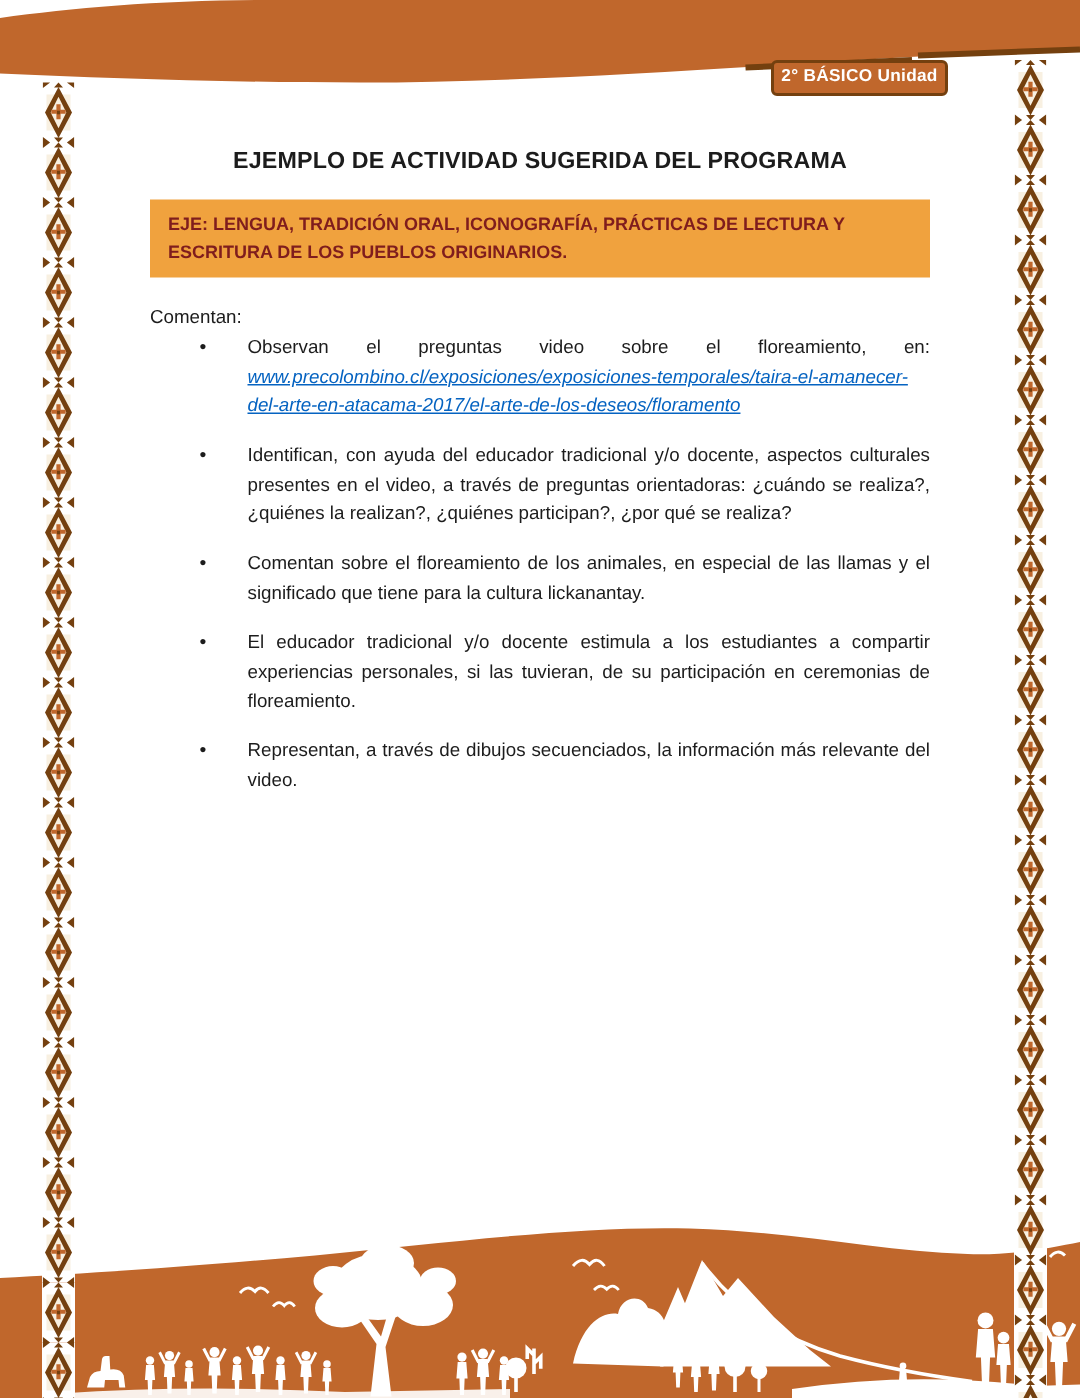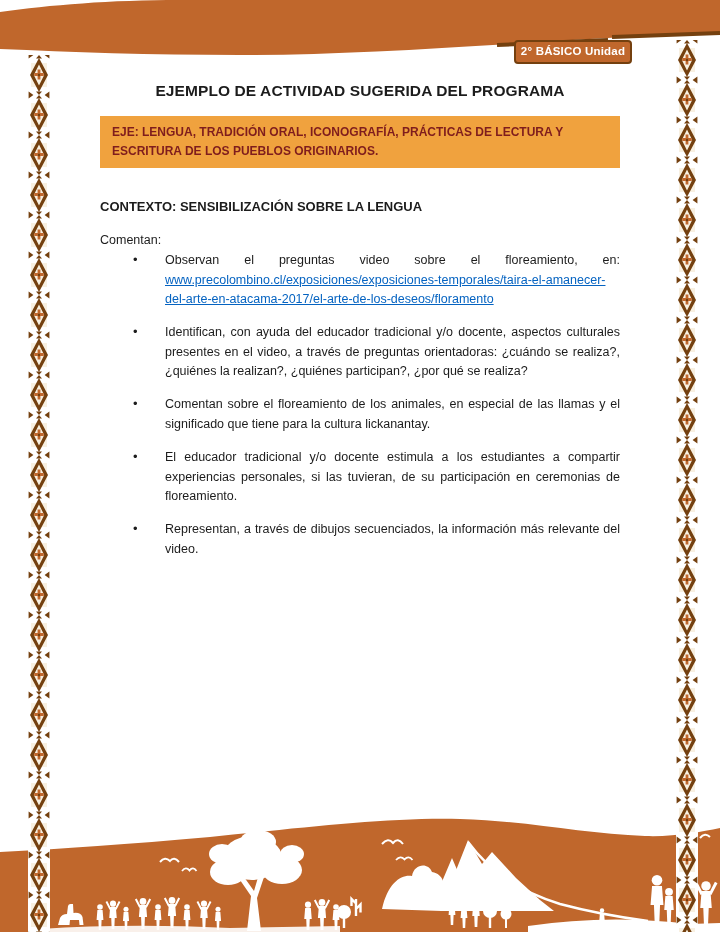--- a/index.html
+++ b/index.html
@@ -14,36 +14,36 @@
   .banner-svg{position:absolute;left:0;top:0;width:720px;height:66px;z-index:3;}
   .badge{
     position:absolute;left:514px;top:40px;width:114px;height:20px;z-index:4;
     background:var(--banner);border:2px solid var(--brown);border-radius:4px;
     color:#fff;font-weight:bold;font-size:11.5px;line-height:19px;text-align:center;
     letter-spacing:0.2px;
   }
   .pattern-col{position:absolute;z-index:2;}
   .pattern-left{left:28px;top:55px;}
   .pattern-right{left:676px;top:40px;}
-  main{position:absolute;left:100px;top:82px;width:520px;z-index:2;}
+  main{position:absolute;left:100px;top:99px;width:520px;z-index:2;}
   h1.title{margin:0;font-size:15.5px;font-weight:bold;text-align:center;letter-spacing:0.1px;}
   .eje-box{
     margin-top:16px;background:var(--accent);color:#7f1d1d;font-weight:bold;
     font-size:12px;line-height:1.55;padding:7px 12px 8px;text-align:left;
   }
   .contexto{margin-top:31px;font-weight:bold;font-size:13px;}
   p.actividad{margin:24px 0 0;font-size:12.5px;line-height:1.55;text-align:justify;}
   p.actividad strong{font-weight:bold;}
   p.ejemplos{margin:19px 0 0;font-size:12.5px;}
   ul.examples{margin:4px 0 0;padding:0 0 0 65px;list-style:none;}
   ul.examples li{
     position:relative;margin:0 0 14px;font-size:12.5px;line-height:1.55;text-align:justify;
   }
   ul.examples li .marker{position:absolute;left:-32px;top:-1px;font-size:13px;}
-  ul.examples a{color:var(--link);text-decoration:underline;}
+  ul.examples a{color:var(--link);text-decoration:underline;font-style:italic;}
   .footer-svg{position:absolute;left:0;bottom:0;width:720px;height:120px;z-index:1;}
 </style>
 </head>
 <body>
 
 <svg class="banner-svg" viewBox="0 0 720 66" preserveAspectRatio="none" aria-hidden="true">
   <path style="fill:var(--banner)" d="M0,12 C50,5 110,0 180,0 L720,0 L720,33 C660,35 600,38 540,42 C430,49 330,55 240,55 C150,55 70,52 0,49 Z"></path>
   <path d="M497,45 L608,40" style="stroke:var(--brown)" stroke-width="4" fill="none"></path>
   <path d="M612,37 L720,33" style="stroke:var(--brown)" stroke-width="4" fill="none"></path>
 </svg>
@@ -113,21 +113,20 @@
     <use href="#border-unit" y="880"></use>
   </svg>
 
 <main>
   <h1 class="title">EJEMPLO DE ACTIVIDAD SUGERIDA DEL PROGRAMA</h1>
 
   <div class="eje-box">
     <span>EJE: LENGUA, TRADICIÓN ORAL, ICONOGRAFÍA, PRÁCTICAS DE LECTURA Y ESCRITURA DE LOS PUEBLOS ORIGINARIOS.</span>
   </div>
 
-  <div class="contexto">CONTEXTO: SENSIBILIZACIÓN SOBRE LA LENGUA</div>
 
 
   <p class="ejemplos">Comentan:</p>
 
   <ul class="examples">
     <li>
       <span class="marker">•</span>
       <span>Observan el preguntas video sobre el floreamiento, en:</span>
       <a href="#">www.precolombino.cl/exposiciones/exposiciones-temporales/taira-el-amanecer-del-arte-en-atacama-2017/el-arte-de-los-deseos/floramento</a>
     </li>

